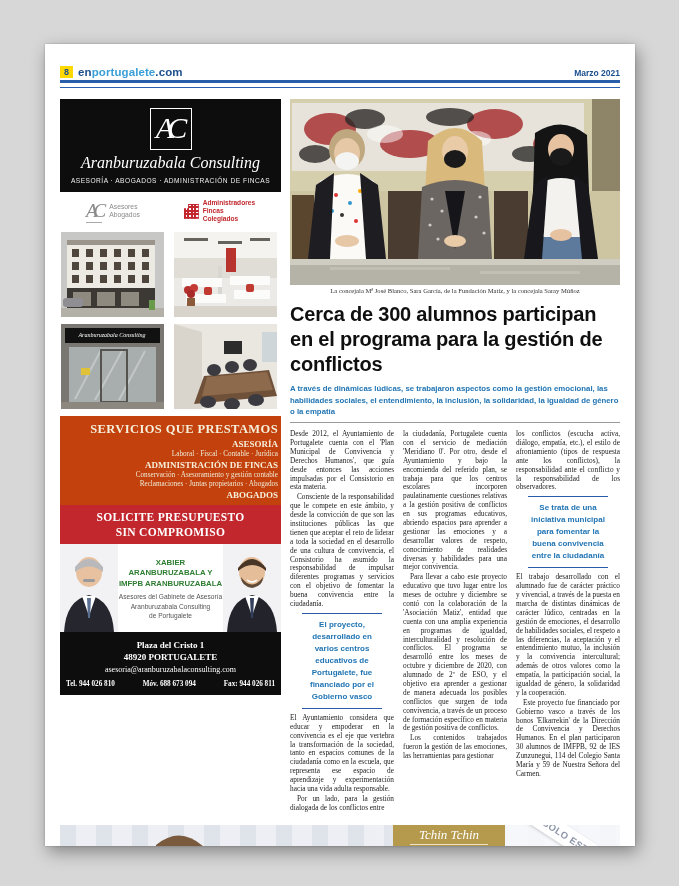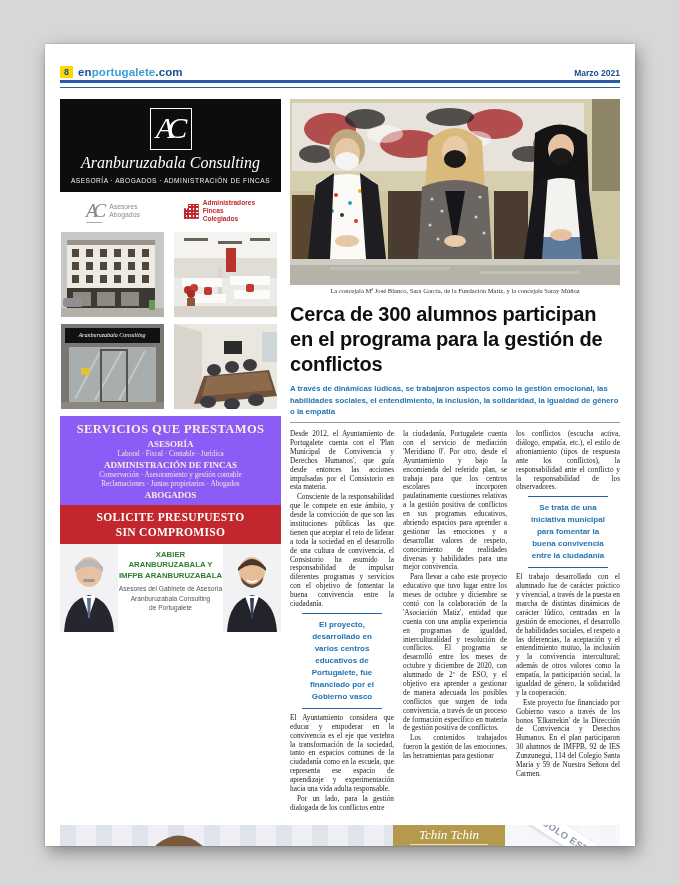--- a/index.html
+++ b/index.html
@@ -43,29 +43,29 @@
   .logo-ases .txt{font-size:6.8px;line-height:1.3;}
   .logo-fincas{display:flex;align-items:center;}
   .grid-ico{width:15px;height:15px;margin-right:4px;
     background:
       repeating-linear-gradient(0deg,#c1272d 0 2px,transparent 2px 3.5px),
       repeating-linear-gradient(90deg,#c1272d 0 2px,transparent 2px 3.5px);
     clip-path:polygon(0 30%,30% 30%,30% 0,100% 0,100% 100%,0 100%);}
   .logo-fincas .txt{font-size:6.6px;line-height:1.25;color:#c1272d;font-weight:bold;}
   .photo-grid{display:grid;grid-template-columns:1fr 1fr;gap:7px;padding:1px 1px 7px;}
   .photo-grid svg{display:block;width:103px;height:85px;}
-  .green-box{background:#8b5cf6;color:#efe9d4;text-align:center;font-family:"Liberation Serif",serif;padding:6px 3px 5px;}
+  .green-box{background:#c2410c;color:#efe9d4;text-align:right;font-family:"Liberation Serif",serif;padding:6px 3px 5px;}
   .green-box .ttl{font-size:12.5px;font-weight:bold;letter-spacing:.4px;color:#f6efda;margin-bottom:2px;}
   .green-box .hd{font-size:9px;font-weight:bold;color:#f6efda;margin-top:2px;}
   .green-box .dt{font-size:7.2px;color:#efe9d4;margin-top:1px;}
   .red-cta{background:#c1272d;color:#fff;text-align:center;font-family:"Liberation Serif",serif;
     font-weight:bold;font-size:11.5px;line-height:1.3;padding:5px 0 4px;letter-spacing:.3px;}
   .team-row{display:flex;align-items:stretch;}
   .team-row svg{display:block;width:58px;height:88px;flex:0 0 58px;}
-  .team-mid{flex:1;text-align:center;padding-top:6px;}
+  .team-mid{flex:1;text-align:center;padding-top:14px;}
   .team-names{color:#2e7d32;font-weight:bold;font-size:7.8px;line-height:1.35;}
   .team-role{font-size:6.6px;color:#555;line-height:1.45;margin-top:3px;}
   .url-bar{background:#c1272d;color:#fff;text-align:center;font-family:"Liberation Serif",serif;
     font-weight:bold;font-size:8.2px;padding:9px 0;}
   .contact-box{background:#0d0d0d;color:#fff;text-align:center;font-family:"Liberation Serif",serif;padding:6px 6px 7px;}
   .contact-box .l1{font-size:9px;font-weight:bold;margin-top:2px;}
   .contact-box .l3{font-size:8px;margin-top:3px;}
   .contact-nums{display:flex;justify-content:space-between;font-size:7.2px;font-weight:bold;margin-top:6px;}
   
   .art-photo svg{display:block;width:330px;height:186px;}
@@ -280,20 +280,30 @@
           <polygon points="22,52 29,72 36,52" fill="#ffffff"></polygon>
           <polygon points="27,54 31,54 30,74 28,74" fill="#32405e"></polygon>
           <ellipse cx="29" cy="28" rx="13" ry="15" fill="#e6bd99"></ellipse>
           <path d="M15 24 Q29 6 43 24 L43 27 Q29 15 15 27 Z" fill="#4a3626"></path>
           <path d="M18 33 Q29 48 40 33 Q40 42 29 44 Q18 42 18 33 Z" fill="#4a3626" opacity=".85"></path>
           <path d="M24 36 Q29 40 34 36" stroke="#ffffff" stroke-width="1.5" fill="none"></path>
         </svg>
       </div>
 
 
+      <div class="contact-box">
+        <div class="l1">Plaza del Cristo 1</div>
+        <div class="l1">48920 PORTUGALETE</div>
+        <div class="l3">asesoria@aranburuzabalaconsulting.com</div>
+        <div class="contact-nums">
+          <span>Tel. 944 026 810</span>
+          <span>Móv. 688 673 094</span>
+          <span>Fax: 944 026 811</span>
+        </div>
+      </div>
     </div>
 
     <div class="article-col">
       <div class="art-photo">
         <svg viewBox="0 0 330 186">
           <rect width="330" height="186" fill="#cdc4a2"></rect>
           <rect width="330" height="92" fill="#d6cfae"></rect>
           <rect x="2" y="4" width="292" height="68" fill="#e7e3da"></rect>
           <g fill="#a83434" opacity=".85">
             <ellipse cx="40" cy="30" rx="26" ry="16"></ellipse>

